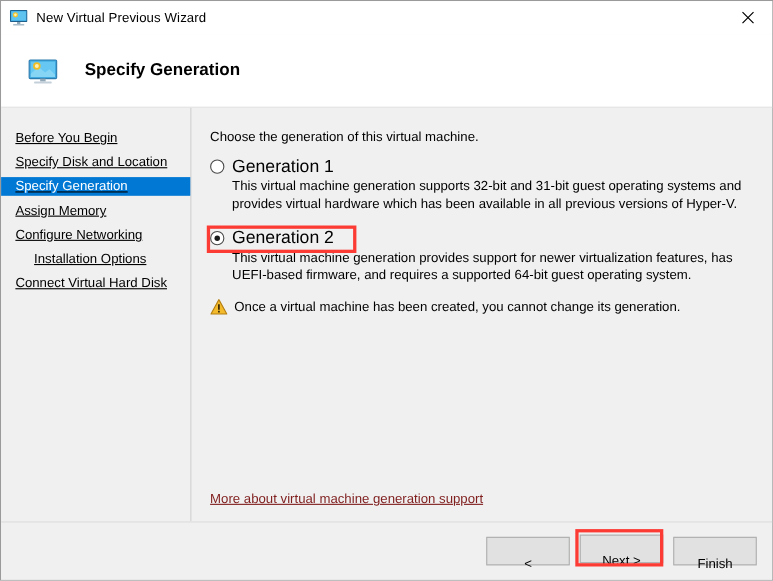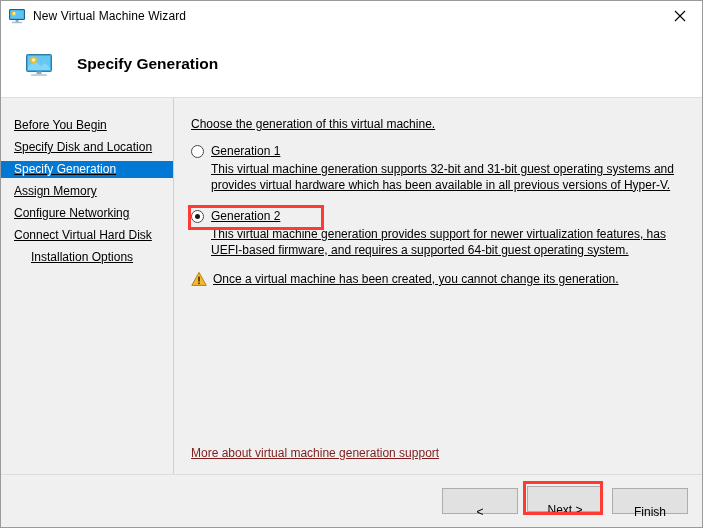--- a/index.html
+++ b/index.html
@@ -114,21 +114,20 @@
   .nav-item.selected {
     background: #0078d4;
     color: #ffffff;
   }
 
   .content {
     flex: 1 1 auto;
     padding: 19px 8px 0 17px;
     position: relative;
     box-sizing: border-box;
-    text-decoration: underline;
   }
   .intro {
     font-size: 12px;
     margin-bottom: 13px;
   }
 
   .option-row {
     display: flex;
     align-items: flex-start;
     margin-bottom: 3px;
@@ -152,21 +151,21 @@
     left: 50%;
     top: 50%;
     width: 5px;
     height: 5px;
     margin-left: -2.5px;
     margin-top: -2.5px;
     border-radius: 50%;
     background: #1a1a1a;
   }
   .option-label {
-    font-size: 12px;
+    font-size: 16px;
     line-height: 15px;
     cursor: default;
   }
   .option-desc {
     font-size: 12px;
     line-height: 15.5px;
     margin-left: 20px;
     margin-bottom: 13px;
     max-width: 487px;
   }
@@ -262,21 +261,21 @@
     <span class="titlebar-icon">
       <svg width="16" height="16" viewBox="0 0 16 16">
         <rect x="0.5" y="1.5" width="15" height="10" rx="0.5" fill="#3fa9e0" stroke="#1f5f8b" stroke-width="1"></rect>
         <rect x="1.5" y="2.5" width="13" height="8" fill="#5fc3f0"></rect>
         <circle cx="5" cy="5.5" r="2.3" fill="#f5c229"></circle>
         <circle cx="5" cy="5.5" r="1.2" fill="#fff3b0"></circle>
         <rect x="6.5" y="12" width="3" height="2" fill="#8fa6b5"></rect>
         <rect x="3" y="13.8" width="10" height="1.4" fill="#a9bcc9"></rect>
       </svg>
     </span>
-    <span class="titlebar-text">New Virtual Machine Wizard</span>
+    <span class="titlebar-text">New Virtual Previous Wizard</span>
     <div class="titlebar-close">
       <svg width="12" height="12" viewBox="0 0 12 12">
         <path d="M1 1 L11 11 M11 1 L1 11" stroke="#000000" stroke-width="1.1" fill="none"></path>
       </svg>
     </div>
   </div>
 
   <div class="header">
     <span class="header-icon">
       <svg width="32" height="32" viewBox="0 0 32 32">
@@ -293,22 +292,22 @@
   </div>
 
   <div class="body">
 
     <div class="sidebar">
       <div class="nav-item">Before You Begin</div>
       <div class="nav-item">Specify Disk and Location</div>
       <div class="nav-item selected">Specify Generation</div>
       <div class="nav-item">Assign Memory</div>
       <div class="nav-item">Configure Networking</div>
+      <div class="nav-item indent">Installation Options</div>
       <div class="nav-item">Connect Virtual Hard Disk</div>
-      <div class="nav-item indent">Installation Options</div>
     </div>
 
     <div class="content">
       <div class="intro">Choose the generation of this virtual machine.</div>
 
       <div class="option-row">
         <span class="radio"></span>
         <span class="option-label">Generation 1</span>
       </div>
       <div class="option-desc">This virtual machine generation supports 32-bit and 31-bit guest operating systems and provides virtual hardware which has been available in all previous versions of Hyper-V.</div>

